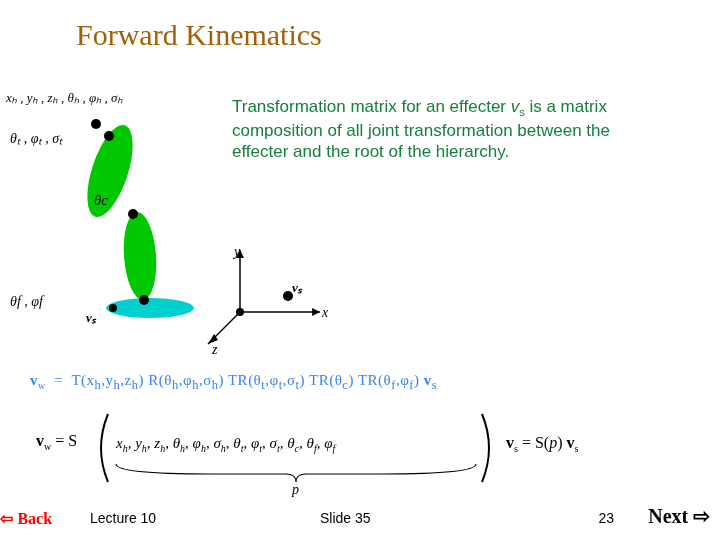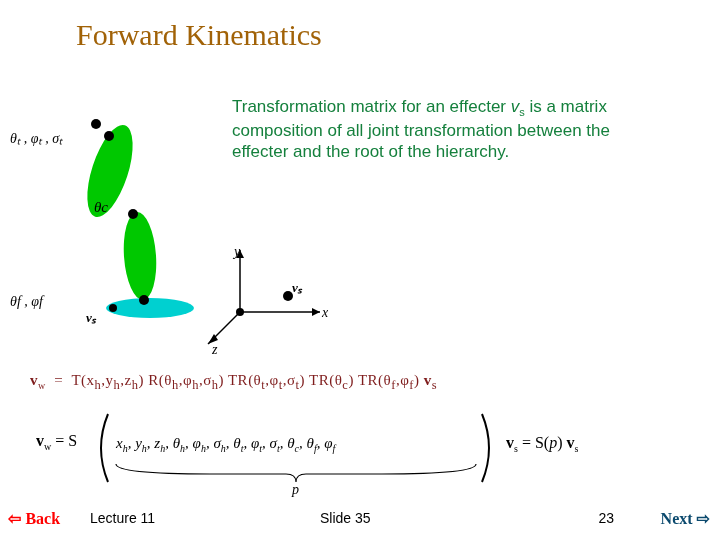--- a/index.html
+++ b/index.html
@@ -43,51 +43,51 @@
     width: 140px;
     height: 110px;
   }
   .eq1 {
     position: absolute;
     left: 30px;
     top: 372px;
     width: 660px;
     font-family: 'Times New Roman', serif;
     font-size: 15px;
-    color: #7f1d1d;
+    color: #3b82f6;
     letter-spacing: 0.5px;
   }
   .eq2-wrap {
     position: absolute;
     left: 30px;
     top: 408px;
     width: 660px;
     height: 80px;
   }
   .footer {
     position: absolute;
     bottom: 6px;
     left: 0;
     width: 720px;
     height: 28px;
     font-family: Arial, Helvetica, sans-serif;
     font-size: 14px;
     color: #000;
   }
   .back-btn {
-    position: absolute; left: 8px; bottom: 6px;
+    position: absolute; left: 0; bottom: 6px;
     font-family: 'Comic Sans MS', cursive;
     font-size: 16px; font-weight: bold;
     color: #ff0000;
   }
   .next-btn {
     position: absolute; right: 10px; bottom: 6px;
     font-family: 'Comic Sans MS', cursive;
-    font-size: 16px; font-weight: bold;
-    color: #0c4a6e;
+    font-size: 20px; font-weight: bold;
+    color: #000000;
   }
   .lecture { position: absolute; left: 90px; bottom: 8px; }
   .slideno { position: absolute; left: 320px; bottom: 8px; }
   .pageno  { position: absolute; right: 106px; bottom: 8px; }
   .label { font-family: 'Times New Roman', serif; font-style: italic; position: absolute; font-size: 14px; }
 </style>
 </head>
 <body>
 
 <h1 class="slide-title">Forward Kinematics</h1>
@@ -104,22 +104,23 @@
     <ellipse cx="130" cy="170" rx="16" ry="44" fill="#00c800" transform="rotate(-4 130 170)"></ellipse>
 
     <ellipse cx="140" cy="222" rx="44" ry="10" fill="#00d0d0"></ellipse>
 
     <circle cx="86" cy="38" r="5" fill="#000"></circle>
     <circle cx="99" cy="50" r="5" fill="#000"></circle>
     <circle cx="123" cy="128" r="5" fill="#000"></circle>
     <circle cx="134" cy="214" r="5" fill="#000"></circle>
     <circle cx="103" cy="222" r="4" fill="#000"></circle>
   </svg>
+  <span class="label" style="left:-4px; top:2px; font-size:13px;">xₕ , yₕ , zₕ , θₕ , φₕ , σₕ</span>
   <span class="label" style="left:0px; top:42px; font-size:14px;">θₜ , φₜ , σₜ</span>
-  <span class="label" style="left:84px; top:113px; font-size:15px;">θc</span>
+  <span class="label" style="left:84px; top:106px; font-size:15px;">θc</span>
   <span class="label" style="left:0px; top:208px; font-size:14px;">θf , φf</span>
   <span class="label" style="left:76px; top:222px; font-size:13px; font-weight:bold;">vₛ</span>
 </div>
 
 <div class="diagram-right">
   <svg width="140" height="110" viewBox="0 0 140 110">
     <line x1="40" y1="62" x2="120" y2="62" stroke="#000" stroke-width="1.5"></line>
     <polygon points="120,62 112,58 112,66" fill="#000"></polygon>
     <line x1="40" y1="62" x2="40" y2="0" stroke="#000" stroke-width="1.5"></line>
     <polygon points="40,0 36,8 44,8" fill="#000"></polygon>
@@ -157,19 +158,19 @@
     <text x="262" y="86" font-family="Times New Roman" font-size="14" font-style="italic">p</text>
 
     <text x="476" y="40" font-family="Times New Roman" font-size="16"><tspan font-weight="bold">v</tspan><tspan font-size="10" dy="4">s</tspan><tspan dy="-4"> = S(</tspan><tspan font-style="italic">p</tspan><tspan>) </tspan><tspan font-weight="bold">v</tspan><tspan font-size="10" dy="4">s</tspan></text>
   </svg>
 </div>
 
 <div class="footer">
   <div class="back-btn">
     <span>⇦ </span><span>Back</span>
   </div>
-  <div class="lecture">Lecture 11</div>
+  <div class="lecture">Lecture 10</div>
   <div class="slideno">Slide 35</div>
   <div class="pageno">23</div>
   <div class="next-btn">
     <span>Next</span><span> ⇨</span>
   </div>
 </div>
 
 </body></html>

